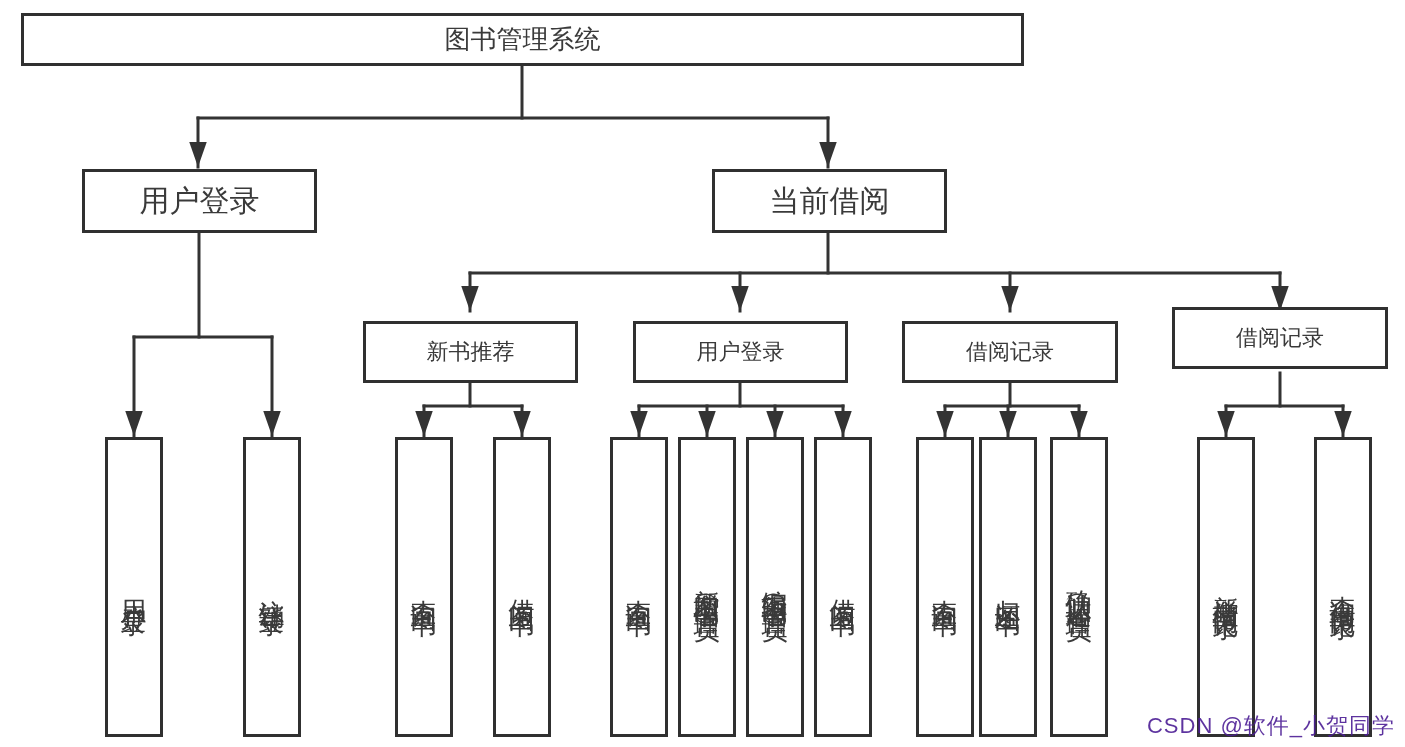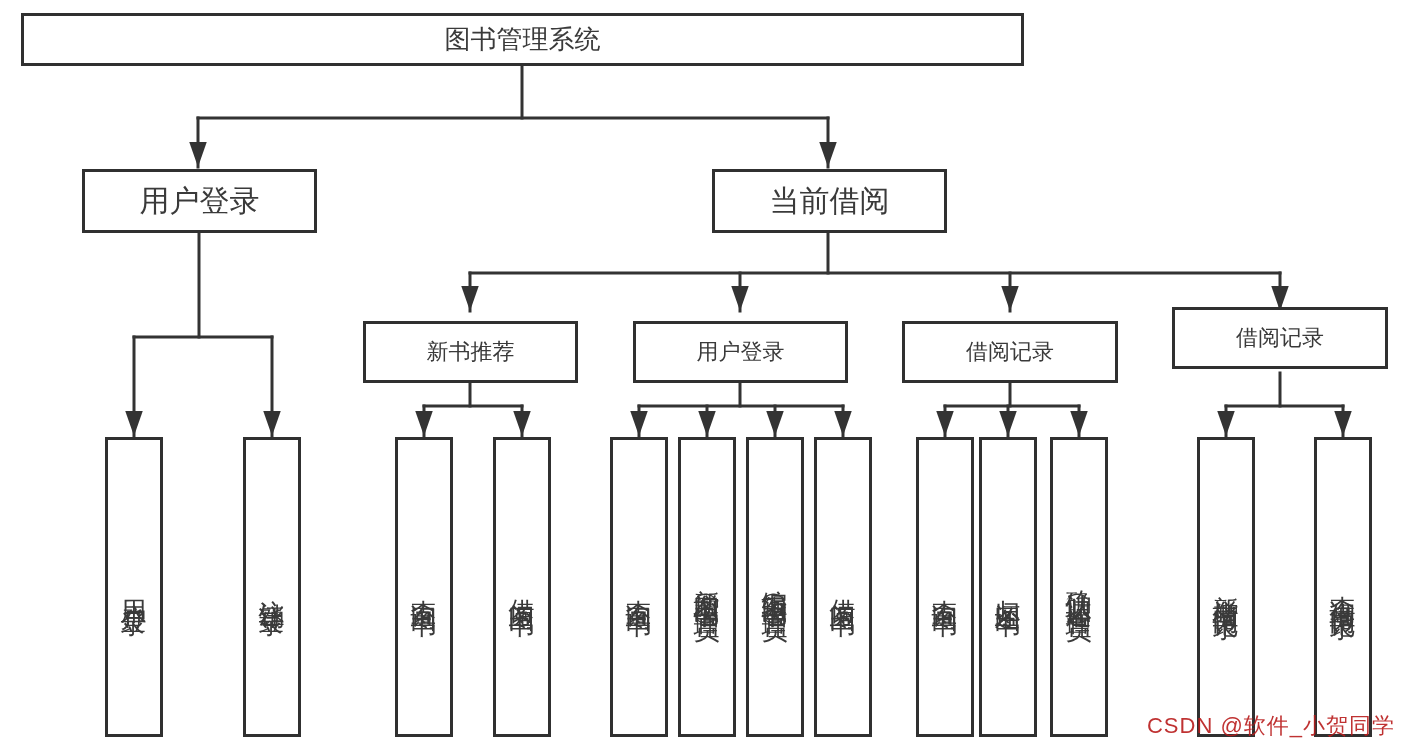--- a/index.html
+++ b/index.html
@@ -51,21 +51,21 @@
     font-size: 26px;
     letter-spacing: 4px;
     line-height: 1;
   }
   .watermark {
     position: absolute;
     right: 10px;
     bottom: 6px;
     font-size: 22px;
     letter-spacing: 1px;
-    color: #b91c1c;
+    color: #4c1d95;
     opacity: 0.9;
     z-index: 5;
     white-space: nowrap;
   }
 </style>
 </head>
 <body>
 
 <div class="canvas">
 

